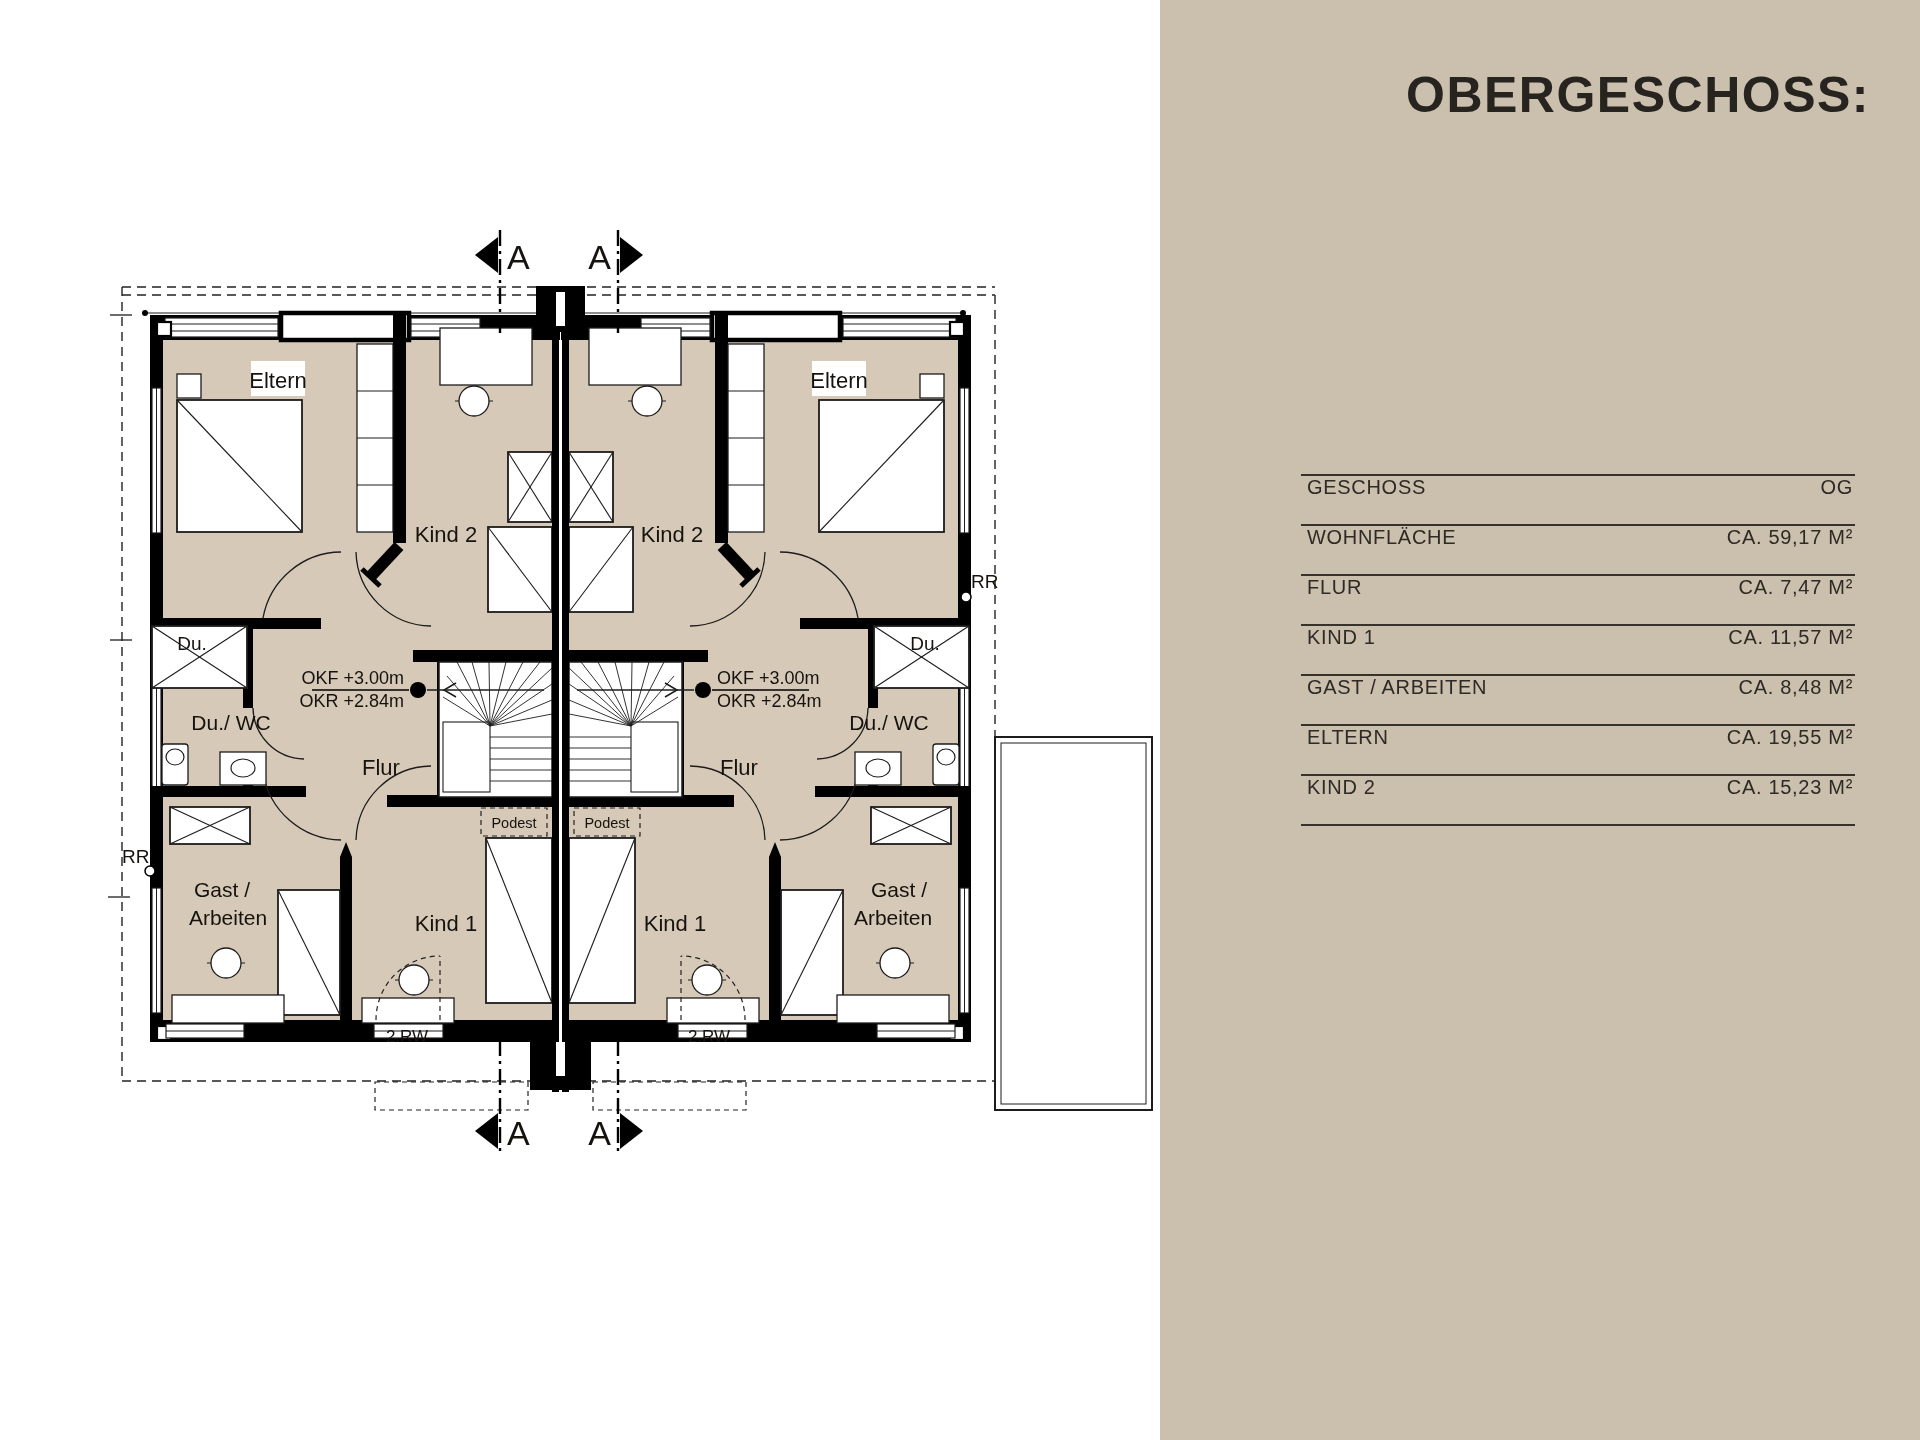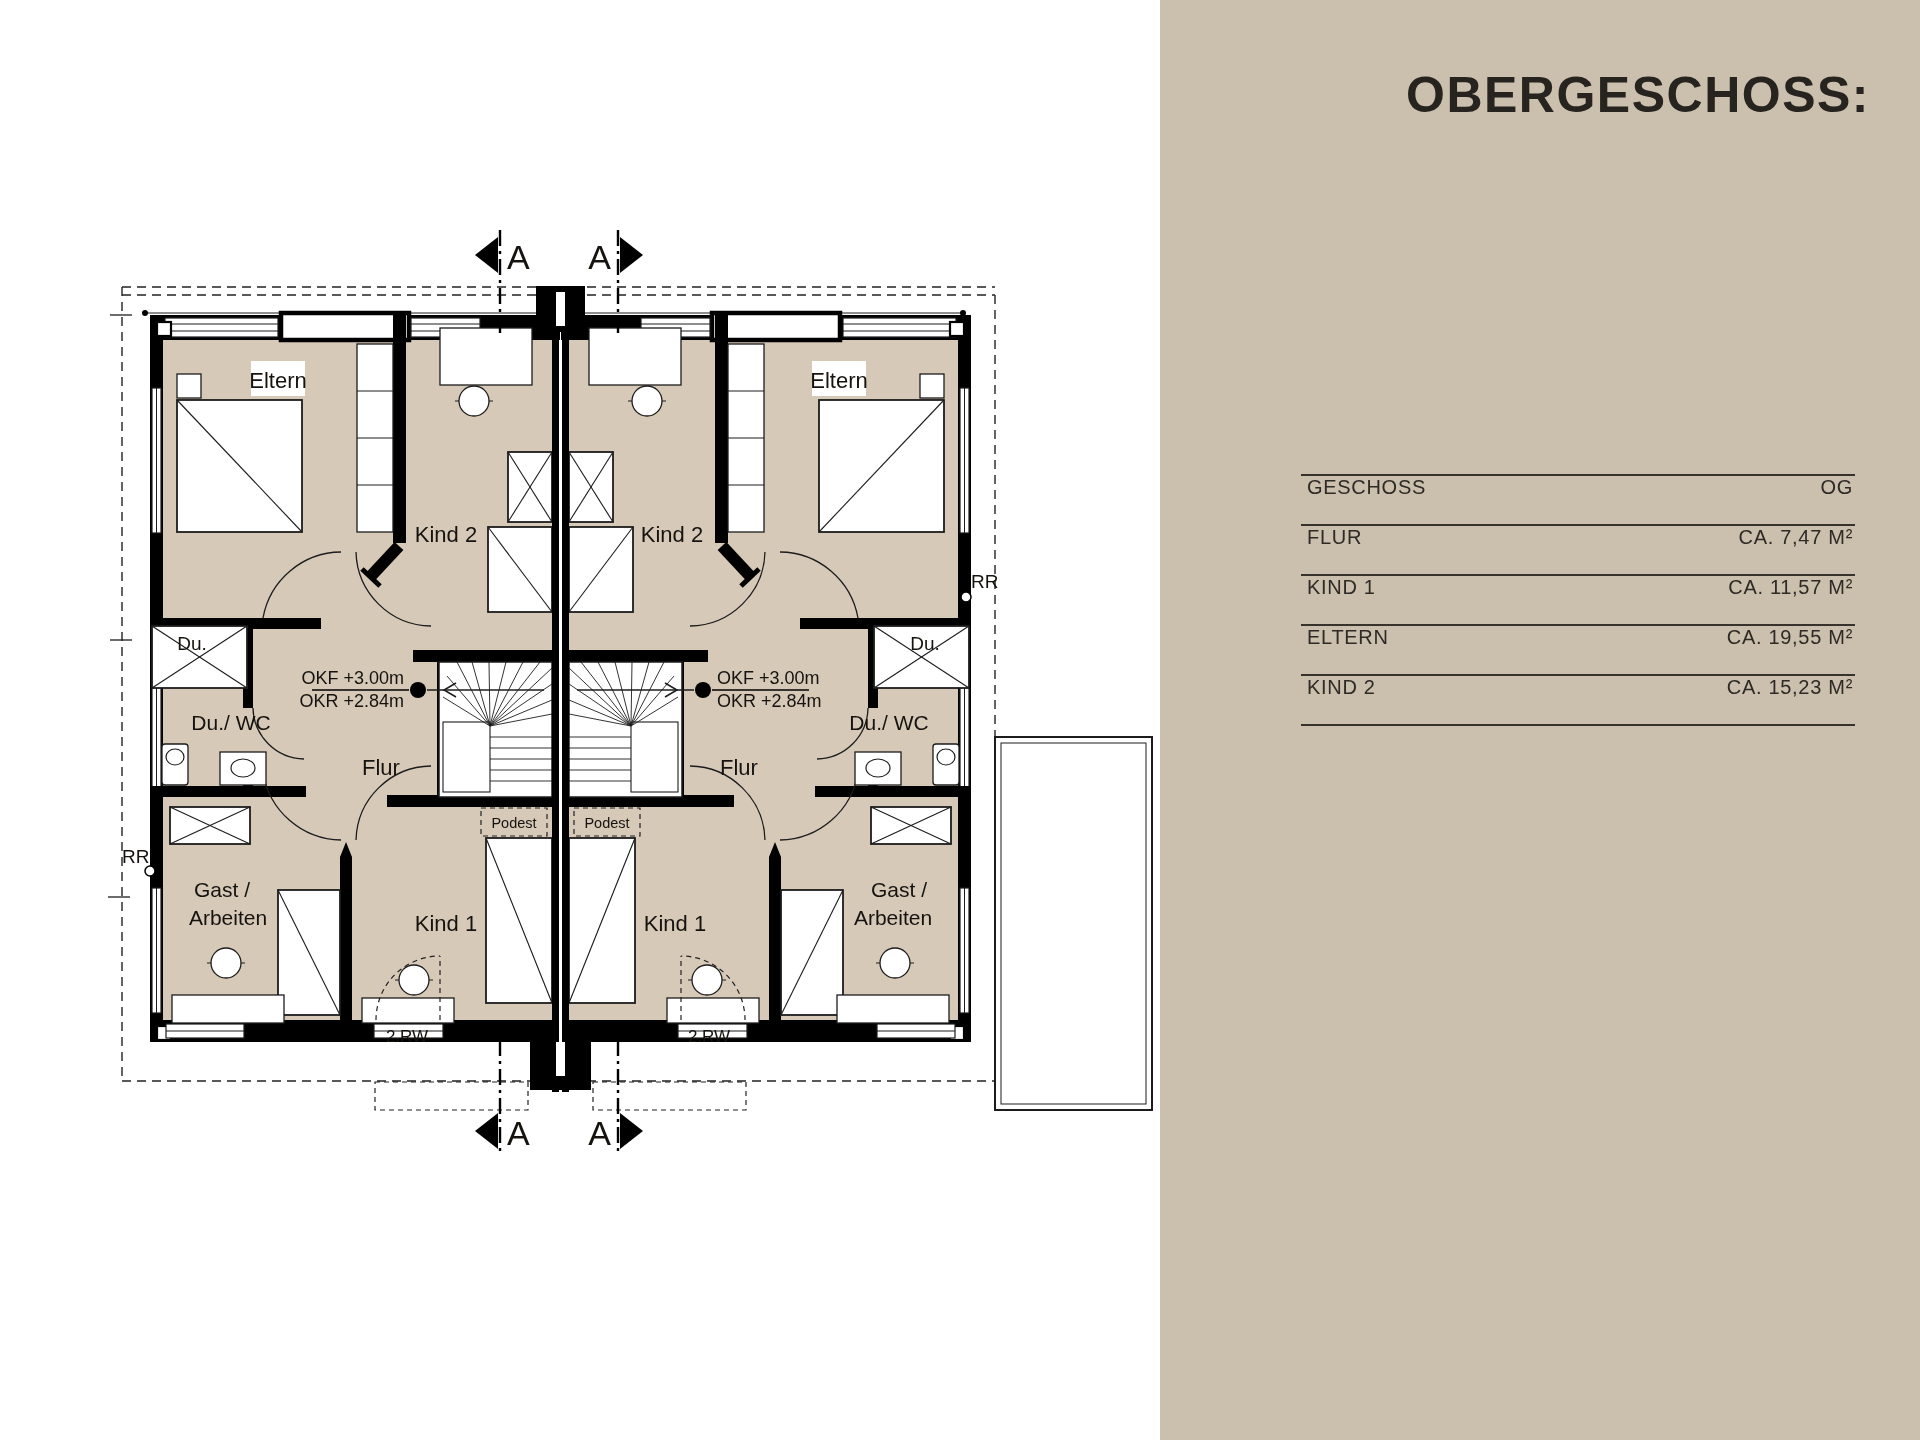--- a/index.html
+++ b/index.html
@@ -290,26 +290,34 @@
 
   <div class="panel">
     <h1 class="panel-title">OBERGESCHOSS:</h1>
 
     <div class="areas">
       <div class="arow">
         <span class="lbl">GESCHOSS</span>
         <span class="val">OG</span>
       </div>
       <div class="arow">
+        <span class="lbl">WOHNFLÄCHE</span>
+        <span class="val">CA. 59,17 M²</span>
+      </div>
+      <div class="arow">
         <span class="lbl">FLUR</span>
         <span class="val">CA. 7,47 M²</span>
       </div>
       <div class="arow">
         <span class="lbl">KIND 1</span>
         <span class="val">CA. 11,57 M²</span>
+      </div>
+      <div class="arow">
+        <span class="lbl">GAST / ARBEITEN</span>
+        <span class="val">CA. 8,48 M²</span>
       </div>
       <div class="arow">
         <span class="lbl">ELTERN</span>
         <span class="val">CA. 19,55 M²</span>
       </div>
       <div class="arow">
         <span class="lbl">KIND 2</span>
         <span class="val">CA. 15,23 M²</span>
       </div>
     </div>

